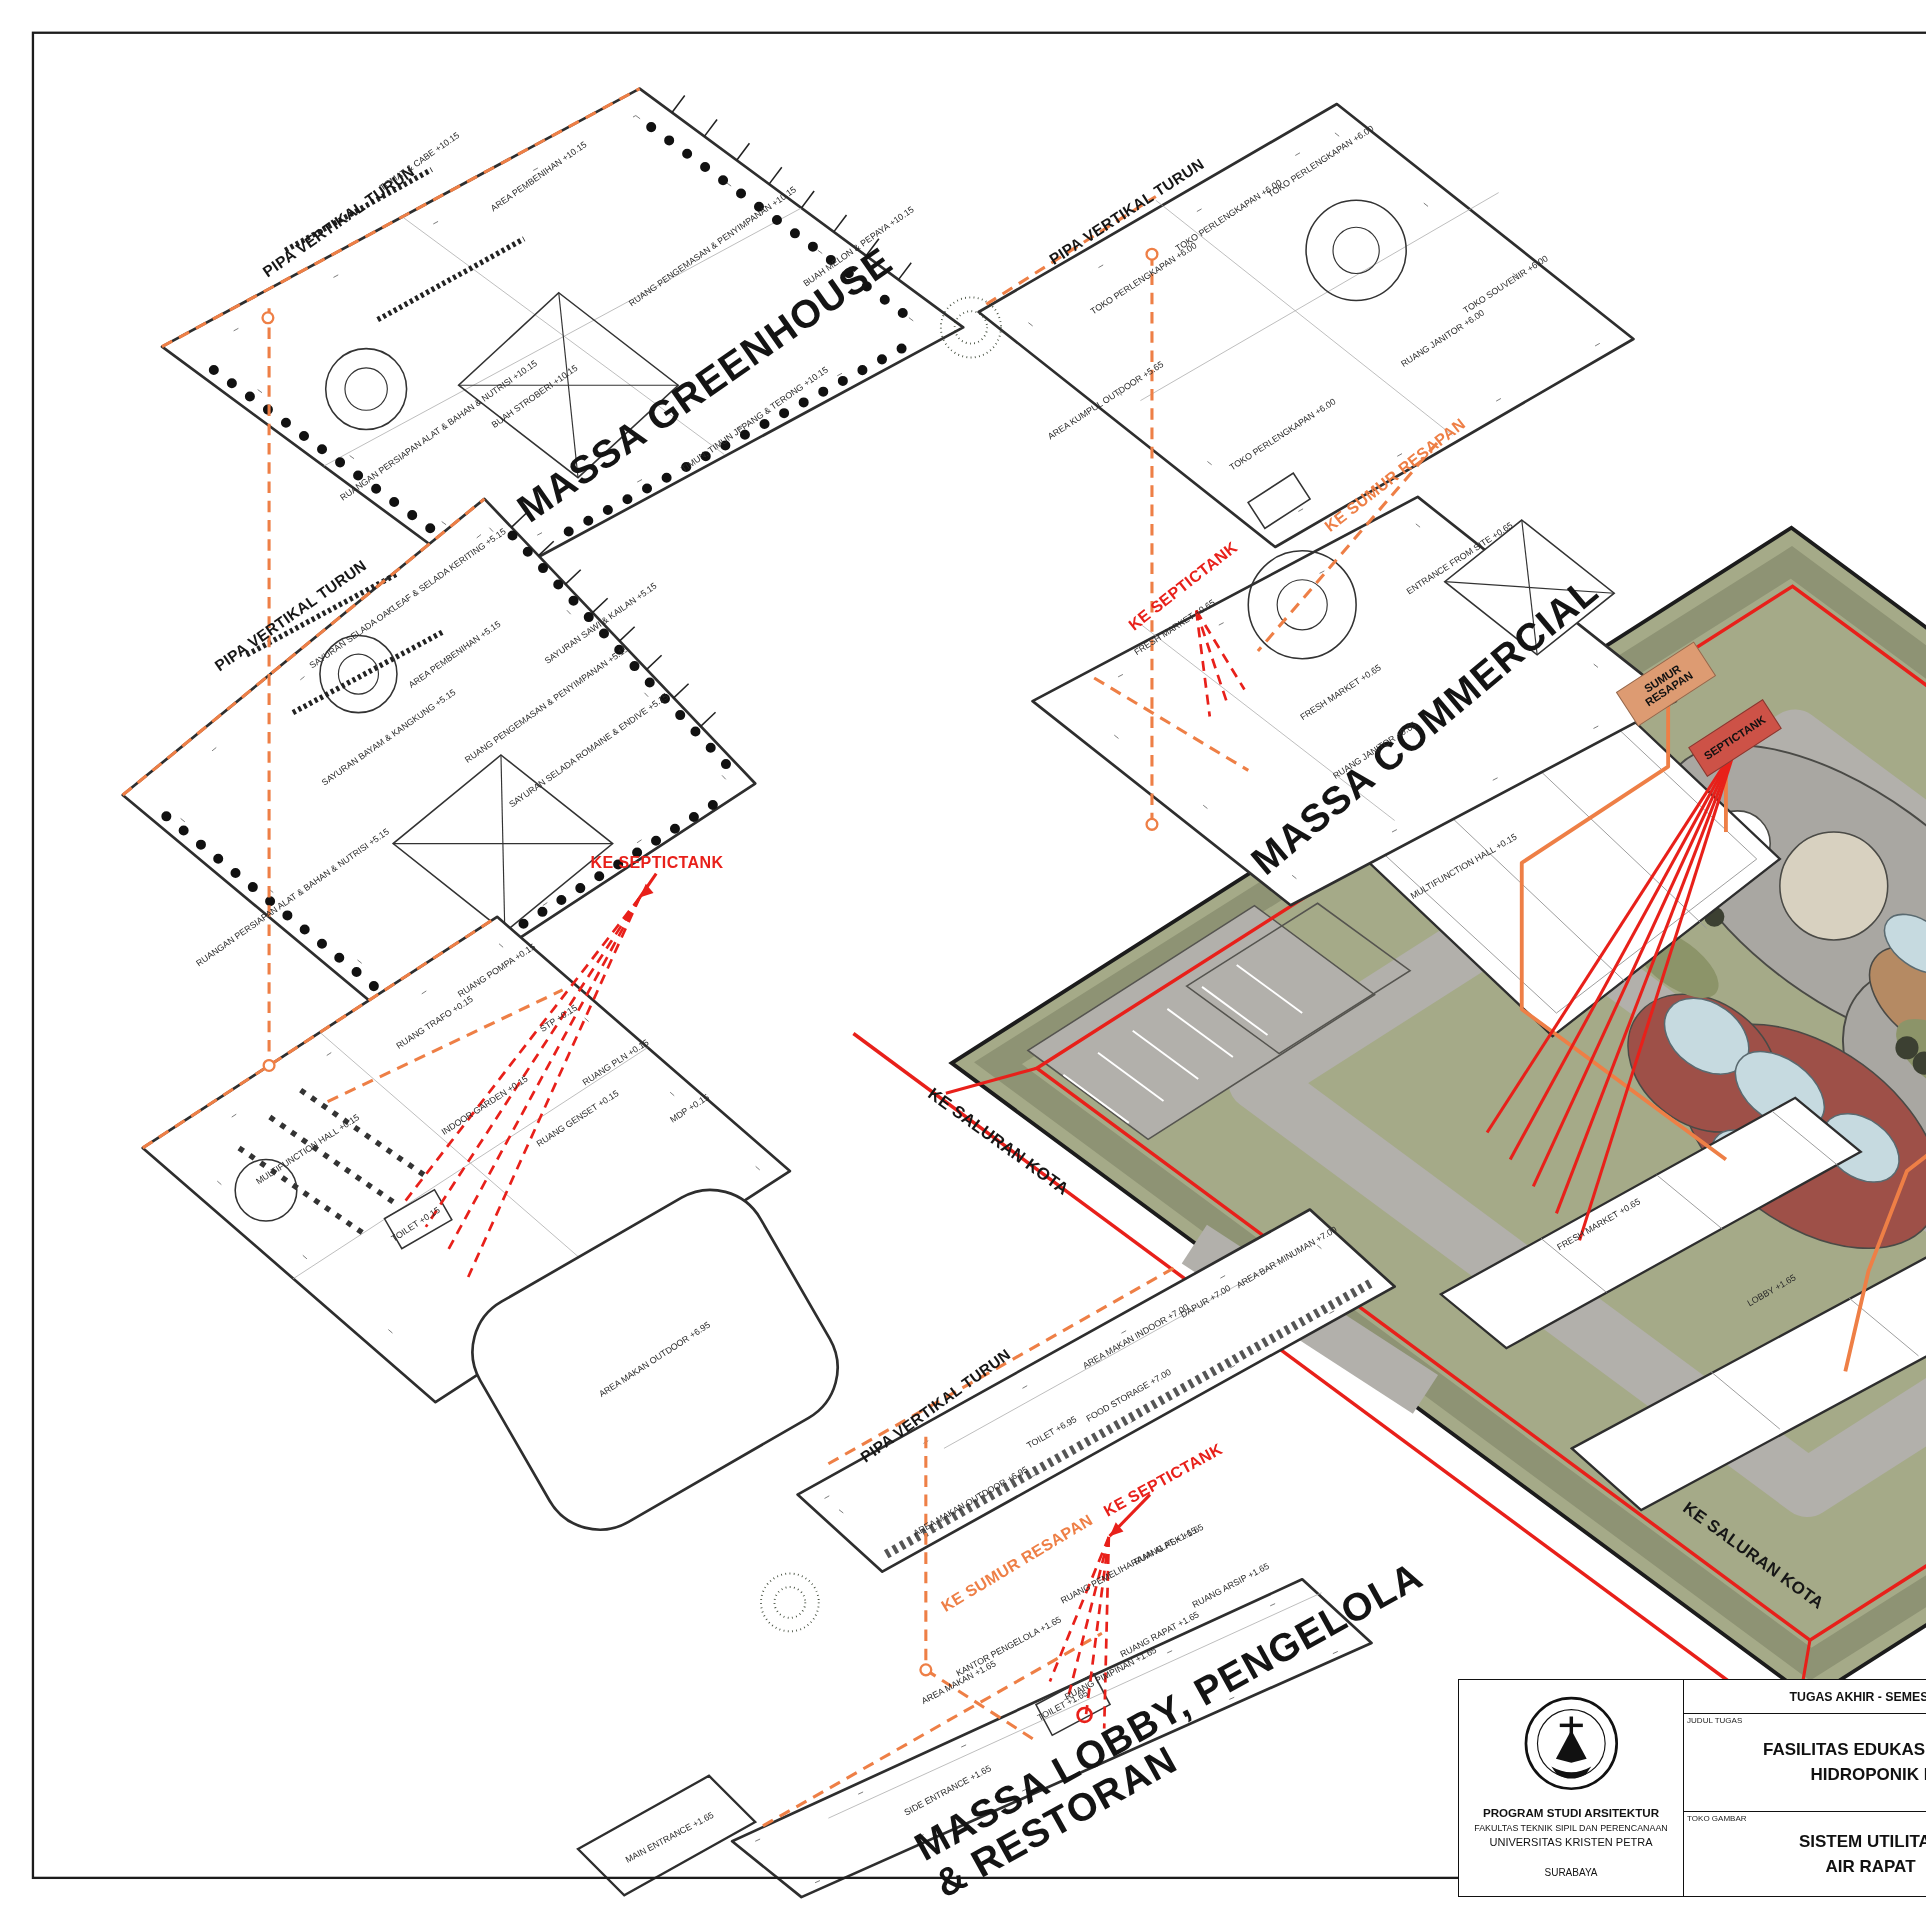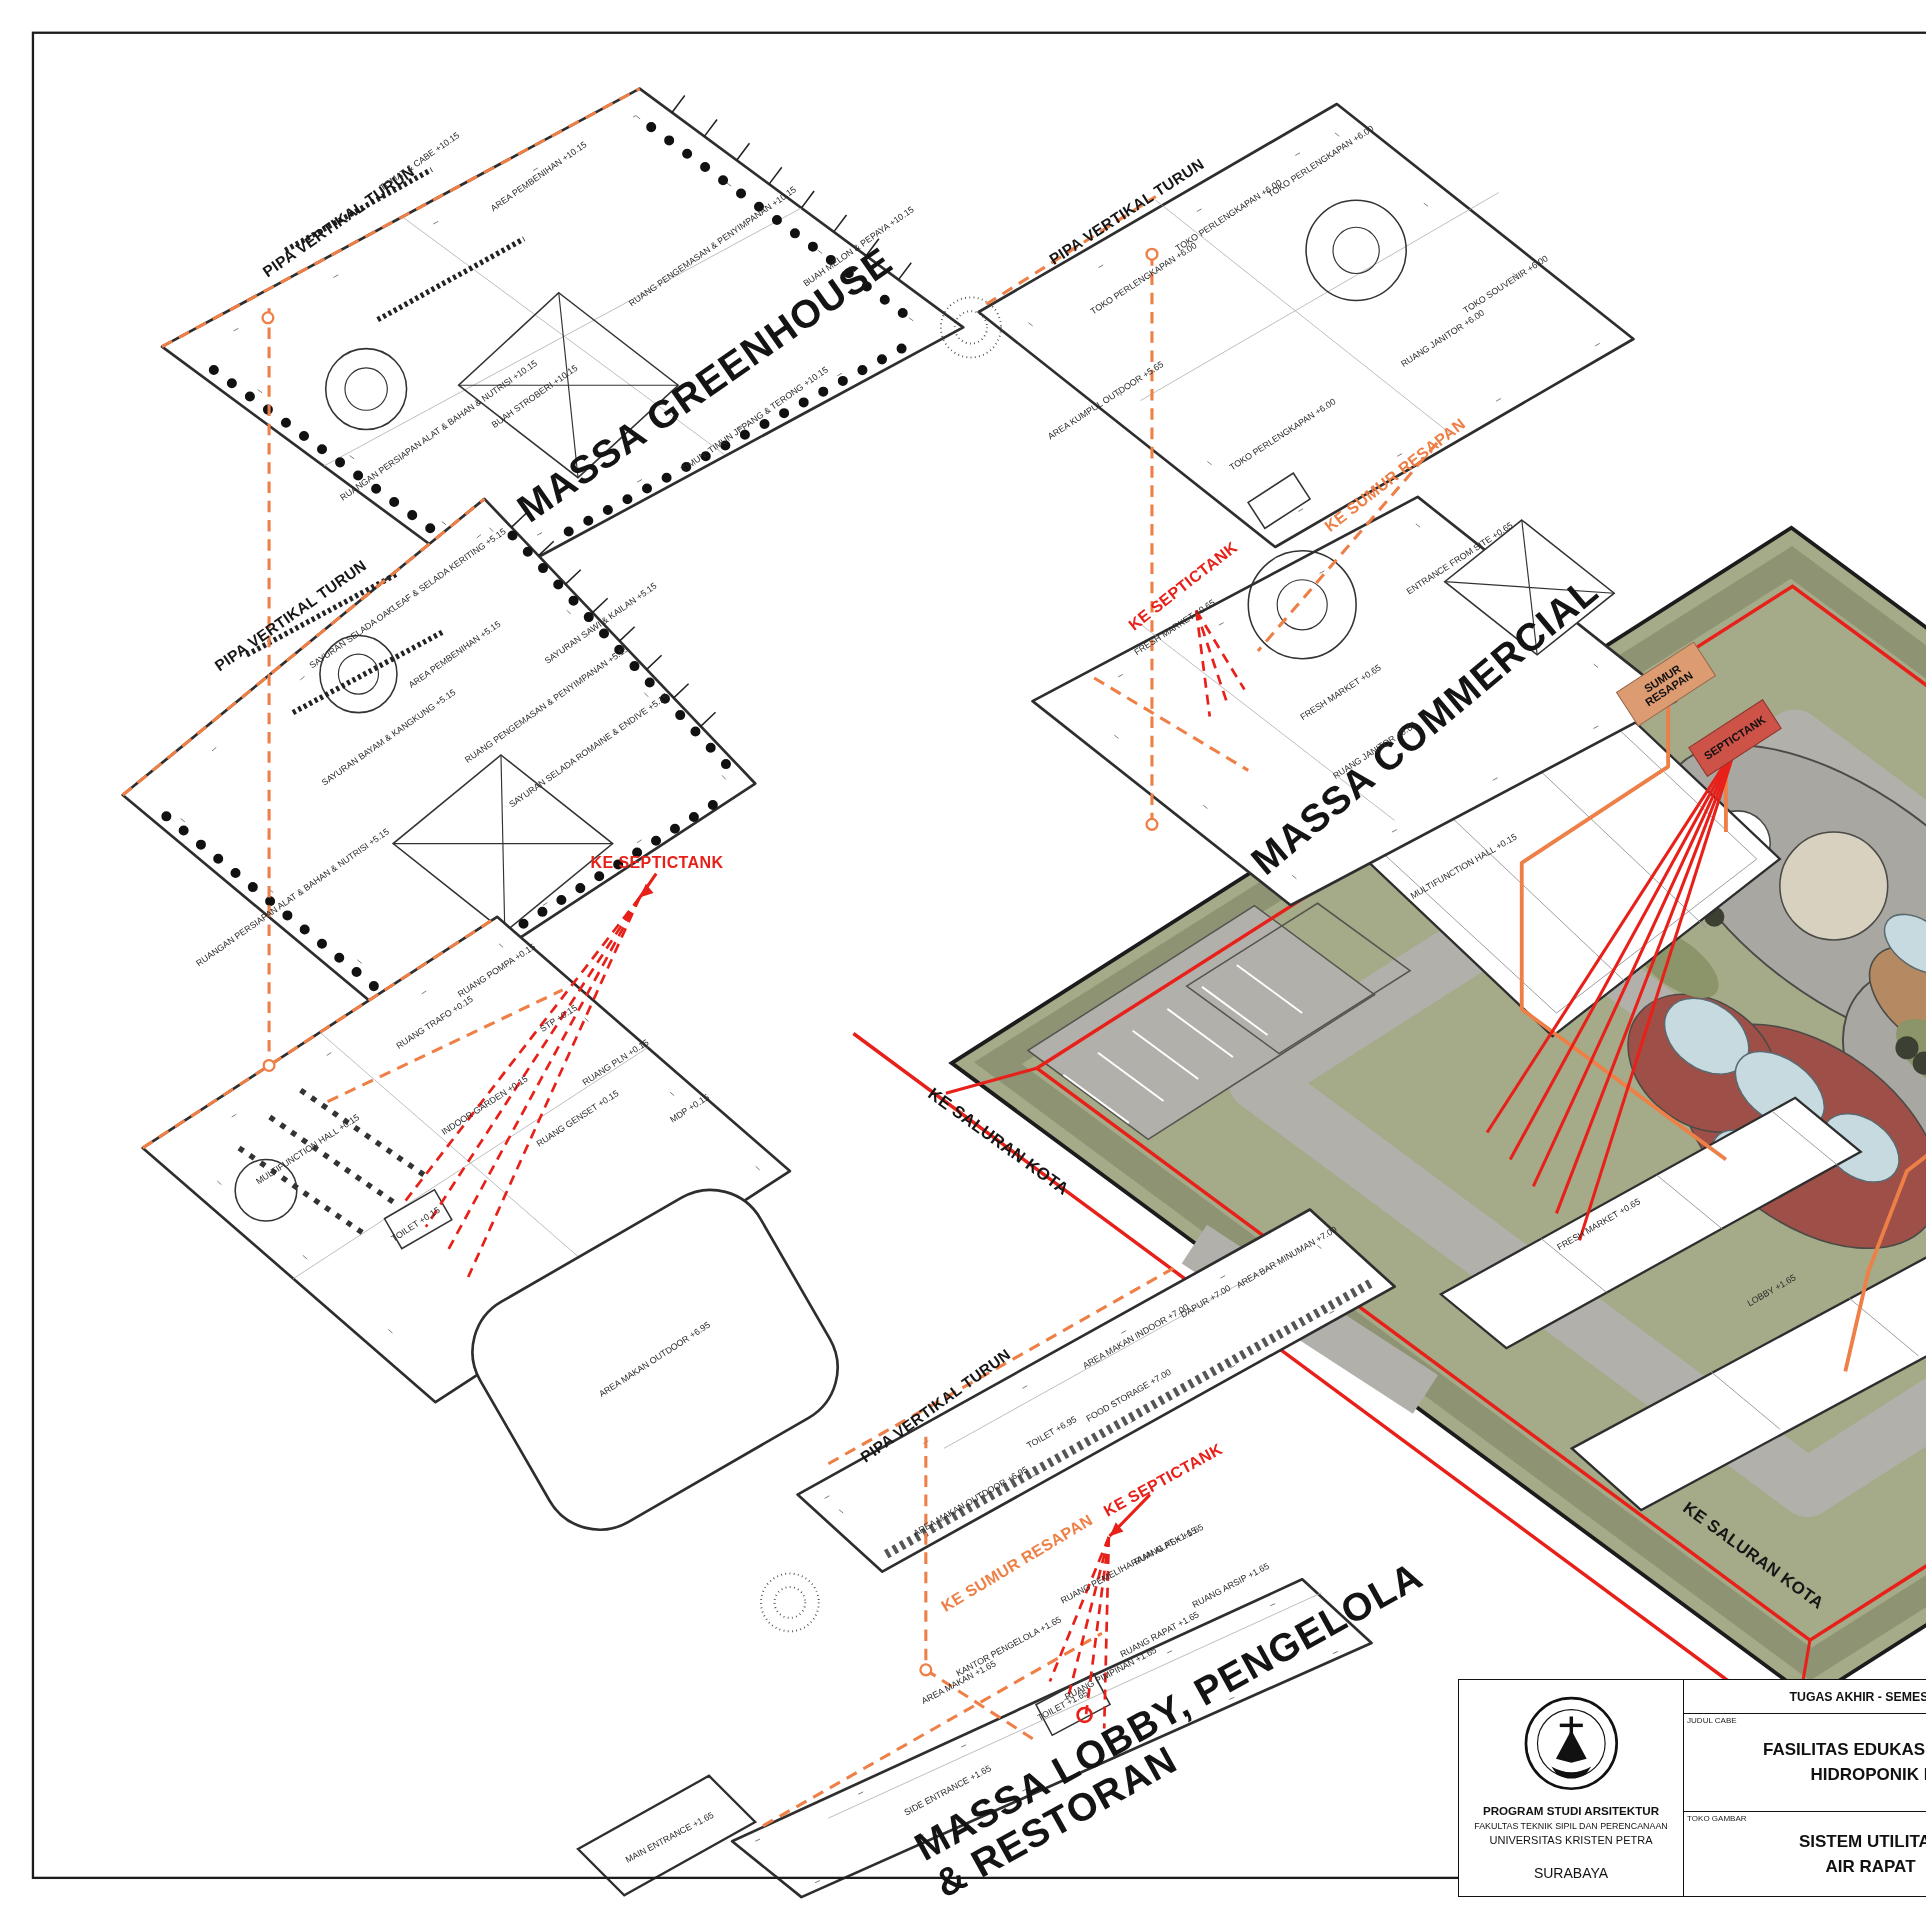--- a/index.html
+++ b/index.html
@@ -438,30 +438,30 @@
       <circle cx="292" cy="165" r="88" fill="none" stroke="#111" stroke-width="3"></circle>
       <line x1="292" y1="95" x2="292" y2="175" stroke="#111" stroke-width="9"></line>
       <line x1="262" y1="118" x2="322" y2="118" stroke="#111" stroke-width="9"></line>
       <path d="M292,130 L332,205 L292,215 L252,205 Z" fill="#111"></path>
       <path d="M240,225 Q292,255 344,225 L330,245 Q292,268 254,245 Z" fill="#111"></path>
     </svg>
     <div class="tb-center" style="top:112px;bottom:3.1px;">
       <div class="b1" style="font-size:11.6px;">PROGRAM STUDI ARSITEKTUR</div>
       <div style="font-size:8.9px;margin-top:3.9px;">FAKULTAS TEKNIK SIPIL DAN PERENCANAAN</div>
       <div style="font-size:11px;margin-top:3.1px;">UNIVERSITAS KRISTEN PETRA</div>
-      <div style="font-size:14px;margin-top:19px;">SURABAYA</div>
+      <div style="font-size:10px;margin-top:19px;">SURABAYA</div>
     </div>
   </div>
 
   <div class="cell" style="left:225px;top:0;width:484px;height:34px;">
     <div class="tb-center b1" style="font-size:12.3px;">TUGAS AKHIR - SEMESTER GENAP 2023/2024</div>
   </div>
 
   <div class="cell" style="left:225px;top:34px;width:484px;height:98px;">
-    <span class="tb-lab">JUDUL CABE</span>
+    <span class="tb-lab">JUDUL TUGAS</span>
     <div class="tb-center b1" style="font-size:17px;">
       <div>FASILITAS EDUKASI WISATA TANAMAN</div>
       <div style="margin-top:5.4px;">HIDROPONIK DI PASURUAN</div>
     </div>
   </div>
 
   <div class="cell" style="left:225px;top:132px;width:374px;height:85px;border-bottom:none;">
     <span class="tb-lab">TOKO GAMBAR</span>
     <div class="tb-center b1" style="font-size:17px;">
       <div>SISTEM UTILITAS</div>

